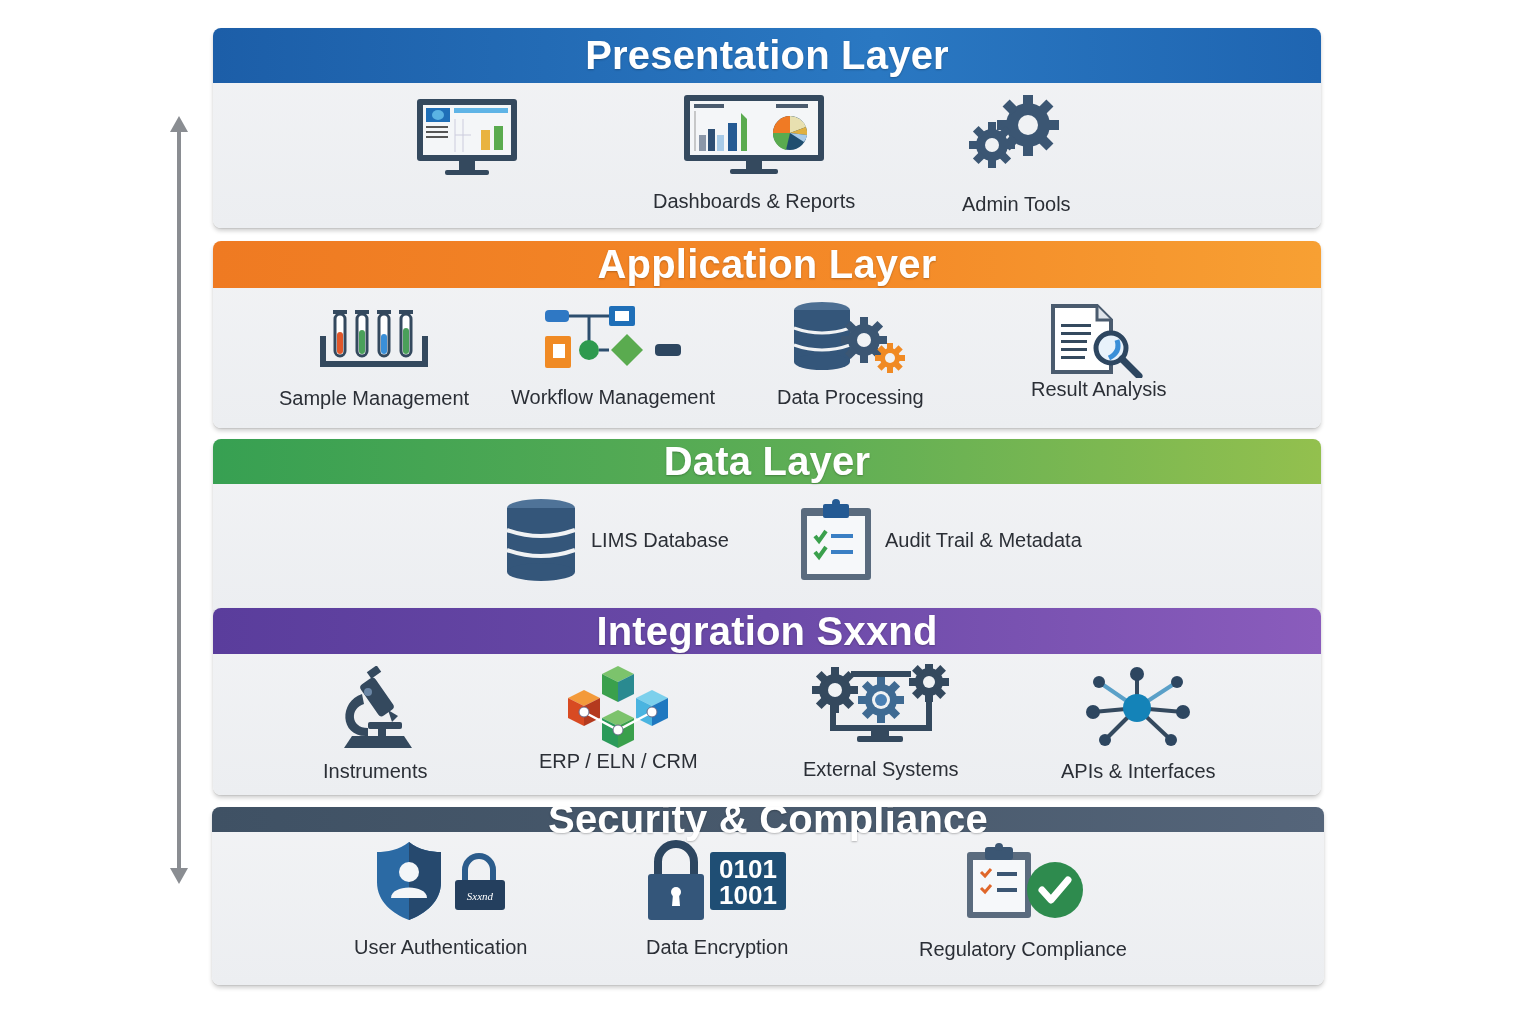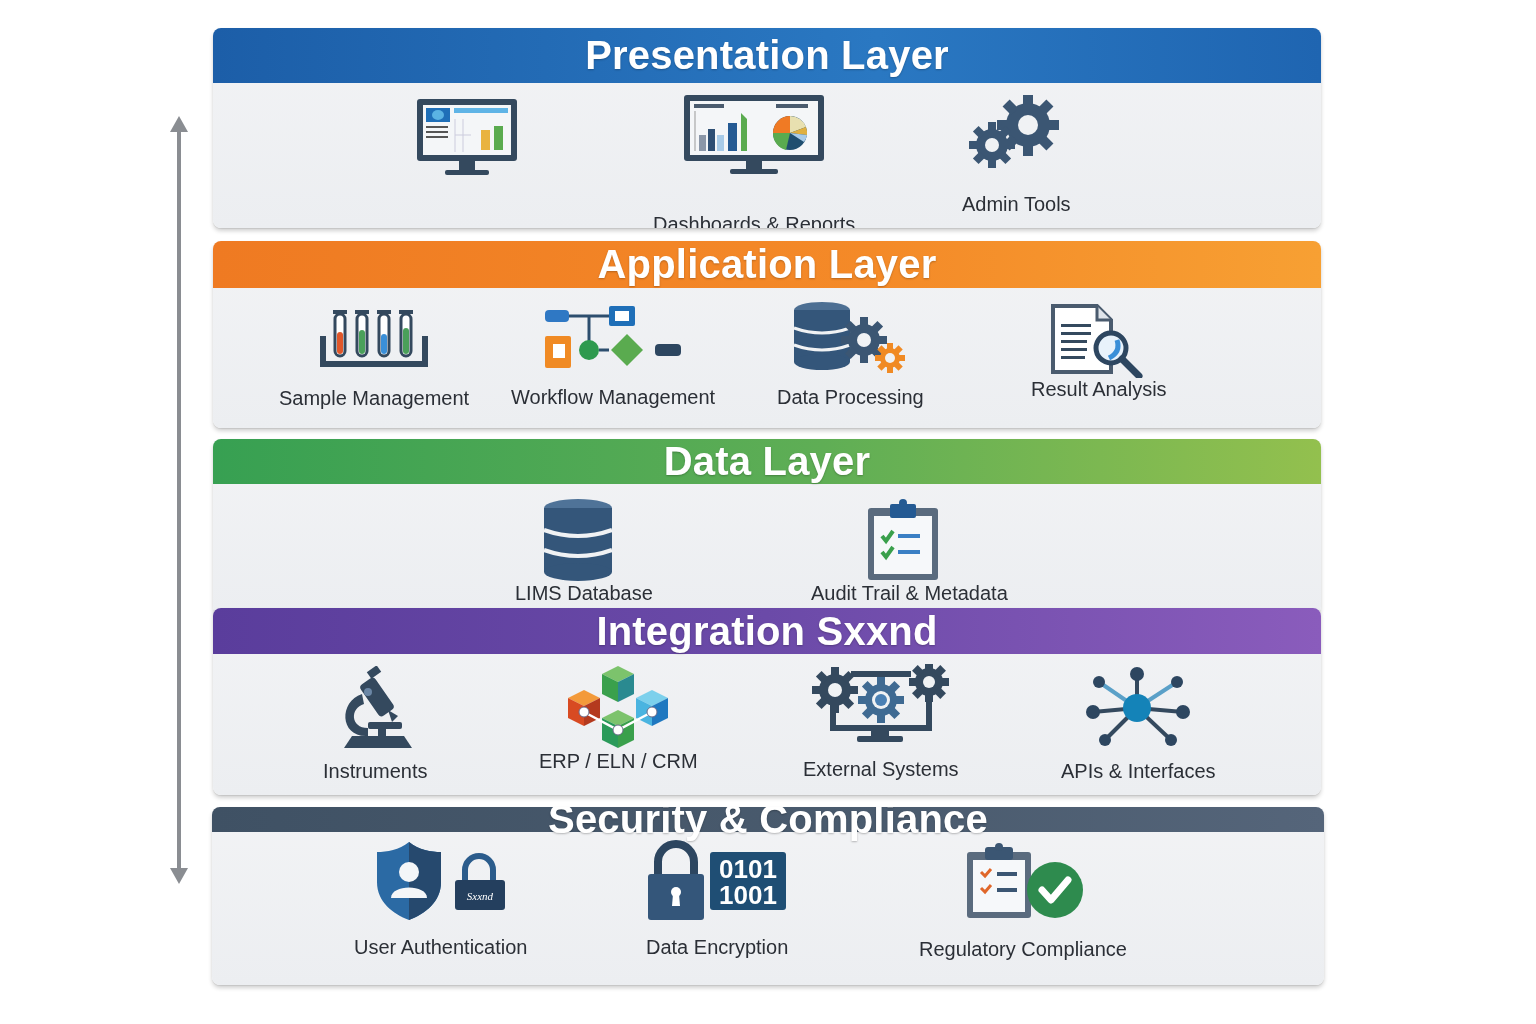--- a/index.html
+++ b/index.html
@@ -16,21 +16,21 @@
     overflow: hidden;
   }
   .layer-header {
     height: 55px; display: flex; align-items: center; justify-content: center;
     color: #ffffff; font-weight: bold; font-size: 40px; letter-spacing: 0.2px;
     text-shadow: 0 1px 2px rgba(0,0,0,0.25);
   }
   .layer-body { position: relative; }
   .item { position: absolute; display: flex; flex-direction: column; align-items: center; }
   .item .label { font-size: 20px; color: #2b2f36; white-space: nowrap; }
-  .item.row { flex-direction: column; align-items: center; }
+  .item.row { flex-direction: row; align-items: center; }
   .item.row .label { margin-left: 12px; }
   svg { display: block; }
 
   #presentation { top: 28px; height: 200px; }
   #presentation .layer-header { background: linear-gradient(90deg, #1c5ea8 0%, #2a78c2 60%, #1f65b1 100%); }
   #application { top: 241px; height: 187px; }
   #application .layer-header { height: 47px; background: linear-gradient(90deg, #ef7a22 0%, #f48a28 60%, #f7a033 100%); }
   #data { top: 439px; height: 176px; }
   #data .layer-header { height: 45px; background: linear-gradient(90deg, #37a052 0%, #5fae55 55%, #93c04e 100%); }
   #integration { top: 608px; height: 187px; }
@@ -63,21 +63,21 @@
         <line x1="40" y1="22" x2="40" y2="55" stroke="#ccd" stroke-width="1"></line>
           <line x1="48" y1="22" x2="48" y2="55" stroke="#ccd" stroke-width="1"></line>
         <line x1="40" y1="38" x2="56" y2="38" stroke="#ccd" stroke-width="1"></line>
         <rect x="66" y="33" width="9" height="20" fill="#e9b340"></rect>
         <rect x="79" y="29" width="9" height="24" fill="#5aab4f"></rect>
         <rect x="44" y="64" width="16" height="10" fill="#34495e"></rect>
         <rect x="30" y="73" width="44" height="5" rx="2" fill="#34495e"></rect>
       </svg>
       <div class="label" style="margin-top:14px;">User Interface</div>
     </div>
-    <div class="item" style="left:440px; top:10px;gap:23px;">
+    <div class="item" style="left:440px; top:10px;">
       <svg width="144" height="84" viewBox="0 0 144 84">
         <rect x="2" y="2" width="140" height="66" rx="3" fill="#34495e"></rect>
         <rect x="8" y="8" width="128" height="54" fill="#f4f6f8"></rect>
         <rect x="12" y="11" width="30" height="4" fill="#4a5b6e"></rect>
         <rect x="94" y="11" width="32" height="4" fill="#4a5b6e"></rect>
         <line x1="13" y1="18" x2="13" y2="58" stroke="#999" stroke-width="1"></line>
         <rect x="17" y="42" width="7" height="16" fill="#8b97a8"></rect>
         <rect x="26" y="36" width="7" height="22" fill="#2e4f74"></rect>
         <rect x="35" y="42" width="7" height="16" fill="#a8cbe8"></rect>
         <rect x="46" y="30" width="9" height="28" fill="#245a93"></rect>

